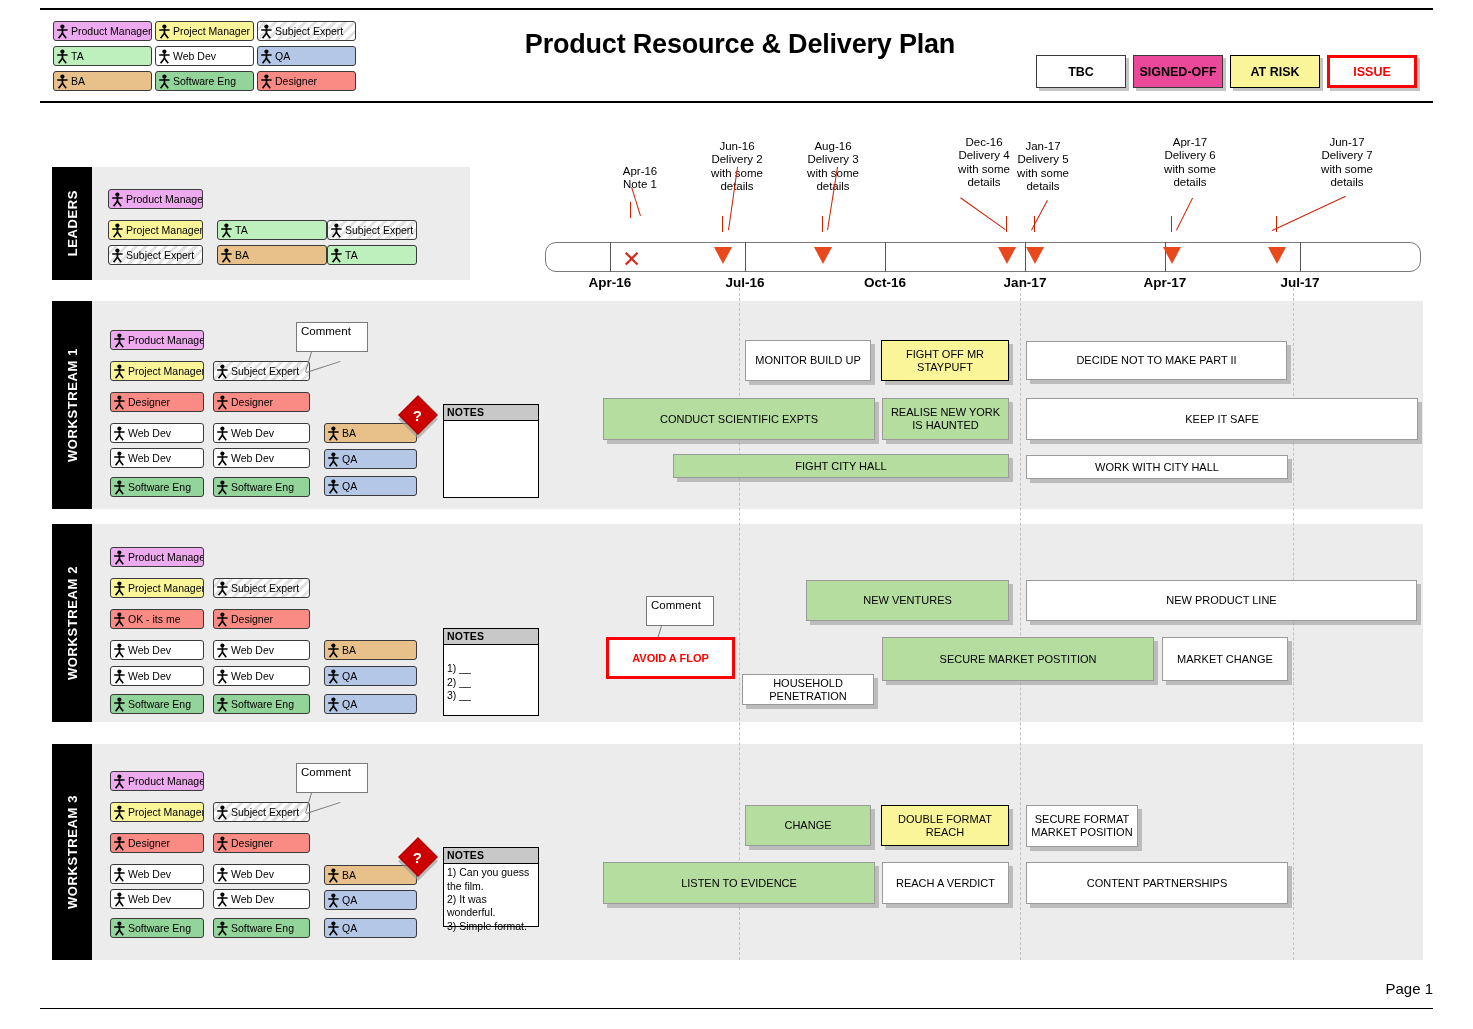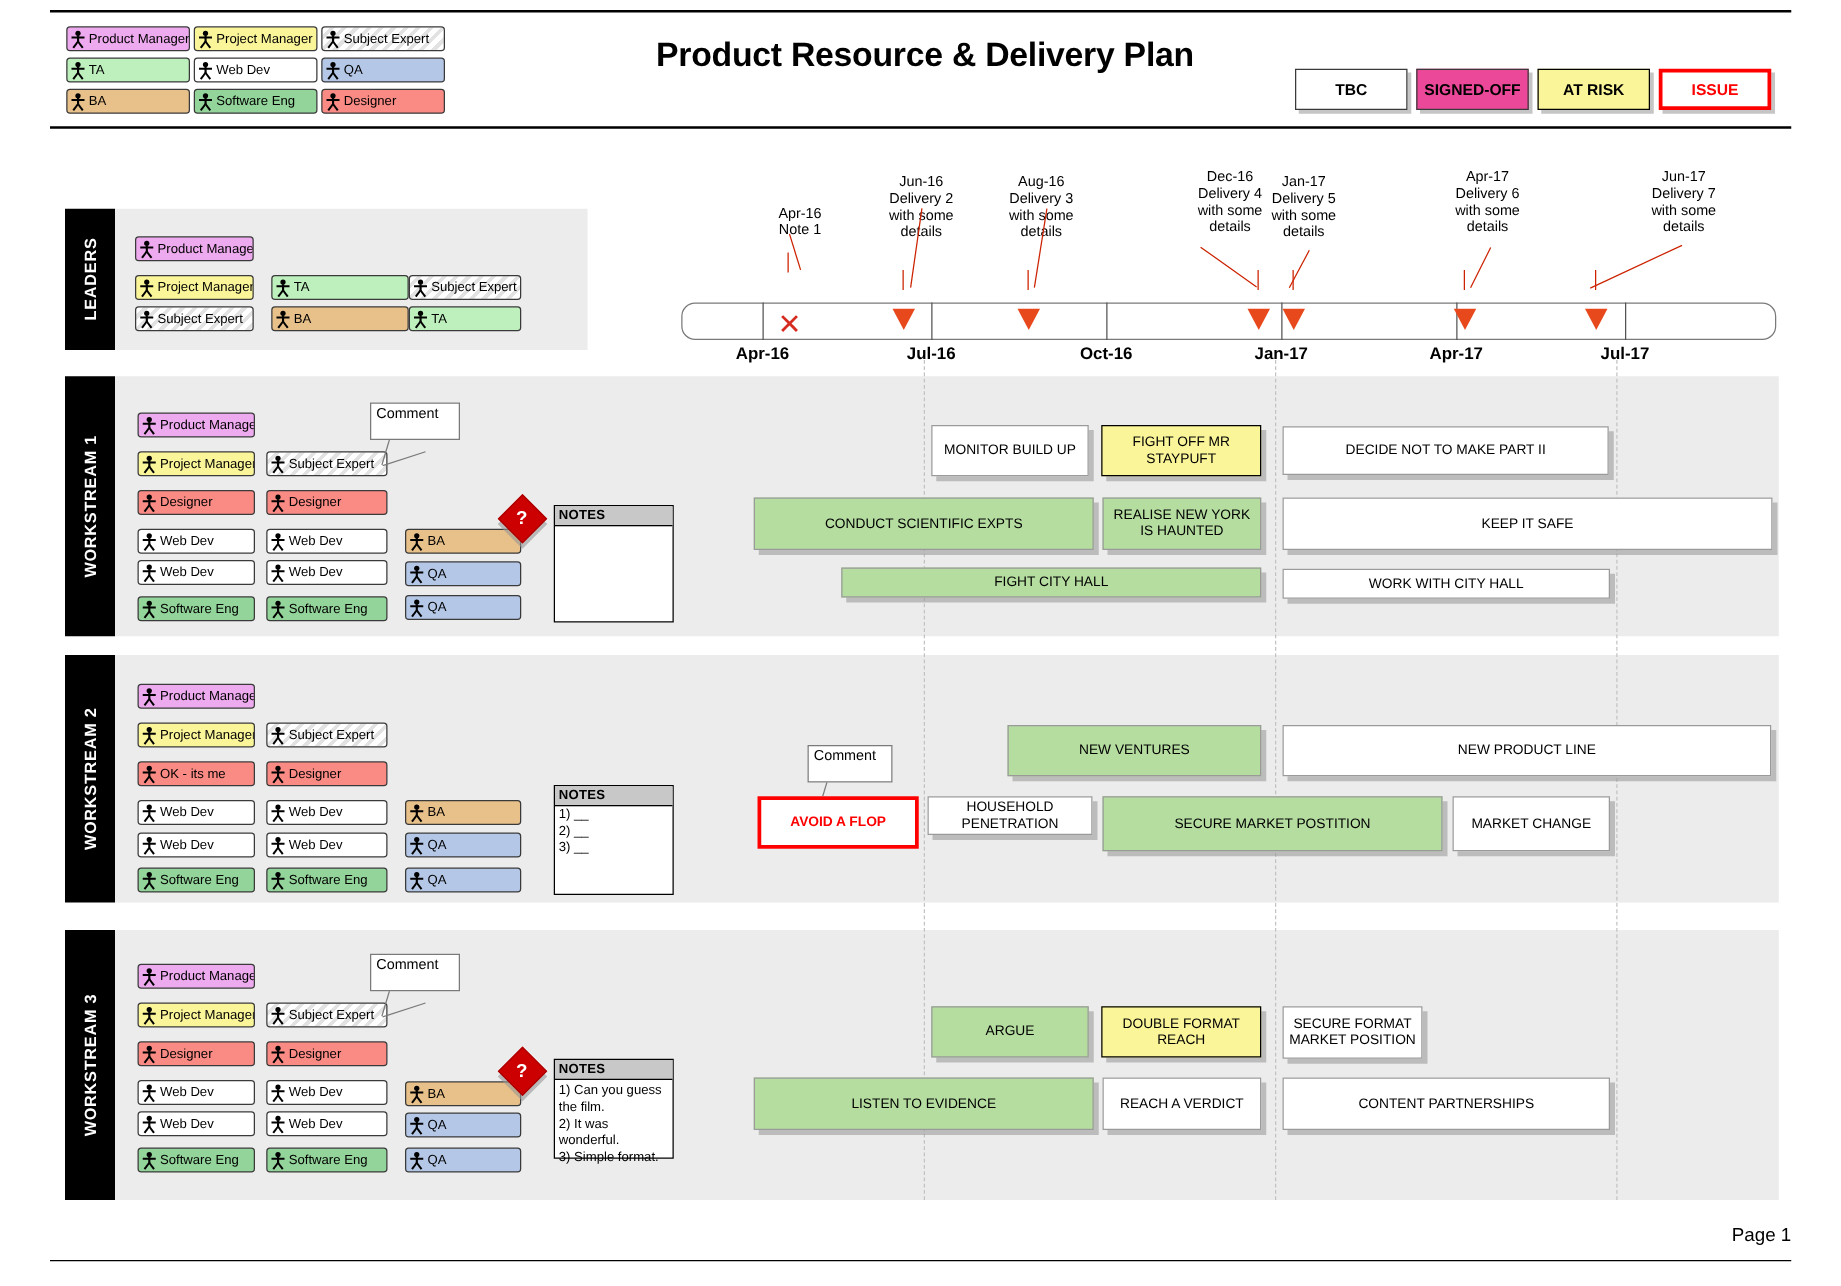--- a/index.html
+++ b/index.html
@@ -91,21 +91,21 @@
   
   .notes{
     position:absolute;box-sizing:border-box;
     border:1.3px solid #000;background:#fff;font-size:10.5px;line-height:1.27;
   }
   .notes .nhdr{
     background:#c8c8c8;font-weight:bold;font-size:10.5px;
     padding:1px 3px;border-bottom:1px solid #000;letter-spacing:.2px;
   }
   .notes .nbody{padding:2px 3px;white-space:pre-line;}
-  .notes.blank .nbody{padding-top:0;}
+  .notes.blank .nbody{padding-top:17px;}
 
   
   .comment{
     position:absolute;box-sizing:border-box;
     border:1px solid #7a7a7a;background:#fff;
     font-size:11.5px;padding:2px 4px;
   }
   .ctail{position:absolute;transform-origin:0 0;height:0;border-top:1px solid #7a7a7a;}
 
   
@@ -722,21 +722,21 @@
       <div class="ctail" style="left:656px;top:646px;width:20.223748416156685px;transform:rotate(-8.530765609948133deg);"></div>
       <div class="task green" style="left:806px;top:580px;width:203px;height:41px;">
         <span>NEW VENTURES</span>
       </div>
       <div class="task" style="left:1026px;top:580px;width:391px;height:41px;">
         <span>NEW PRODUCT LINE</span>
       </div>
       <div class="task issue" style="left:606px;top:637px;width:129px;height:42px;">
         <span>AVOID A FLOP</span>
       </div>
-      <div class="task" style="left:742px;top:637px;width:132px;height:31px;">
+      <div class="task" style="left:742px;top:674px;width:132px;height:31px;">
         <span>HOUSEHOLD PENETRATION</span>
       </div>
       <div class="task green" style="left:882px;top:637px;width:272px;height:44px;">
         <span>SECURE MARKET POSTITION</span>
       </div>
       <div class="task" style="left:1162px;top:637px;width:126px;height:44px;">
         <span>MARKET CHANGE</span>
       </div>
       <div class="pill" style="left:110px;top:771px;width:94px;height:20px;background:#eeaaee;">
         <svg class="ico" viewBox="0 0 13 15">
@@ -884,21 +884,21 @@
       <div class="qdiamond" style="left:404px;top:843px;">
         <b>?</b>
       </div>
       <div class="notes" style="left:443px;top:847px;width:96px;height:80px;">
         <div class="nhdr">NOTES</div>
         <div class="nbody">1) Can you guess the film.
 2) It was wonderful.
 3) Simple format.</div>
       </div>
       <div class="task green" style="left:745px;top:805px;width:126px;height:41px;">
-        <span>ARGUE</span>
+        <span>CHANGE</span>
       </div>
       <div class="task yellow" style="left:881px;top:805px;width:128px;height:41px;">
         <span>DOUBLE FORMAT REACH</span>
       </div>
       <div class="task" style="left:1026px;top:805px;width:112px;height:42px;">
         <span>SECURE FORMAT MARKET POSITION</span>
       </div>
       <div class="task green" style="left:603px;top:862px;width:272px;height:42px;">
         <span>LISTEN TO EVIDENCE</span>
       </div>

